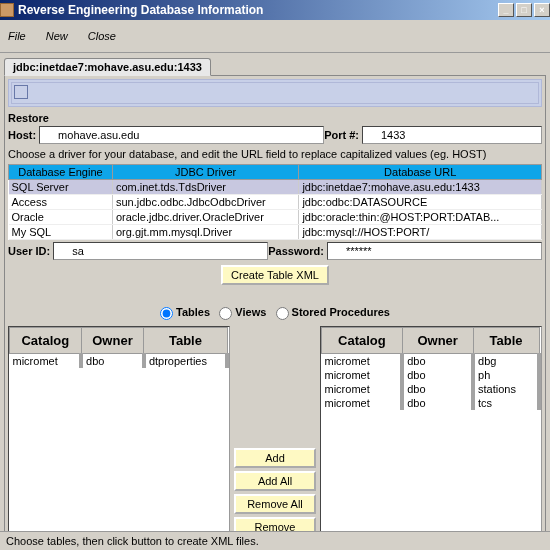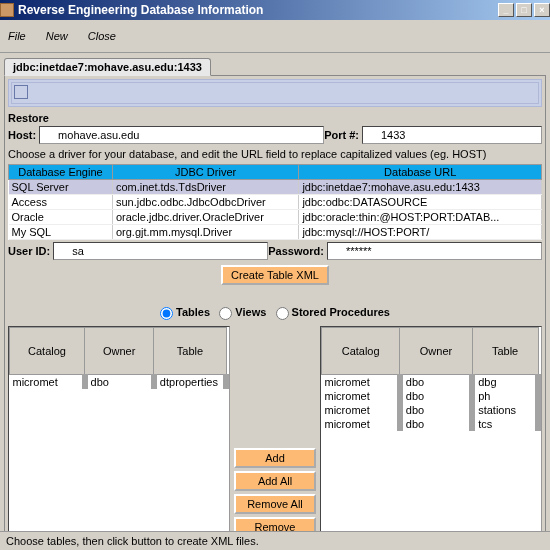--- a/index.html
+++ b/index.html
@@ -18,29 +18,29 @@
 .doc-icon { width: 14px; height: 14px; display: inline-block; background: #c8d0e8; border: 1px solid #6878a8; }
 .restore-lbl { font-weight: bold; padding: 2px 0; }
 .row { display: flex; align-items: center; margin-bottom: 2px; }
 .lbl { font-weight: bold; padding-right: 3px; white-space: nowrap; }
 .txt-in { border: 1px inset #999; background: #fff; padding: 1px 18px; height: 18px; font-size: 11px; flex: 1; }
 .helper { font-size: 11px; padding: 2px 0; }
 .drv-table { width: 100%; border-collapse: collapse; background: #fff; margin: 2px 0; }
 .drv-table th { background: #0ea5e9; border: 1px solid #999; font-weight: normal; padding: 1px; font-size: 11px; }
 .drv-table td { border-right: 1px solid #ccc; border-bottom: 1px solid #eee; padding: 1px 3px; font-size: 11px; }
 .drv-table tr.sel td { background: #c8c8e0; }
-.btn { background: #fdba74; border: 2px outset #fff; padding: 2px 8px; font-size: 11px; min-width: 80px; }
+.btn { background: #fef9c3; border: 2px outset #fff; padding: 2px 8px; font-size: 11px; min-width: 80px; }
 .center { text-align: center; }
 .radio-row { text-align: center; padding: 4px; font-weight: bold; margin-top: 14px; }
 .radio-row input { vertical-align: middle; }
 .transfer { display: flex; gap: 4px; margin-top: 2px; }
 .list-pane { flex: 1; border: 1px inset #999; background: #fff; height: 254px; overflow: auto; }
 .list-pane table { width: 100%; border-collapse: collapse; }
-.list-pane th { background: #d4d0c8; border: 1px solid #999; font-weight: normal; padding: 17px; font-size: 11px; position: sticky; top: 0; }
-.list-pane td { border-right: 6px solid #a3a3a3; padding: 1px 3px; font-size: 11px; }
+.list-pane th { background: #d4d0c8; border: 1px solid #999; font-weight: bold; padding: 5px; font-size: 13px; position: sticky; top: 0; }
+.list-pane td { border-right: 4px solid #a3a3a3; padding: 1px 3px; font-size: 11px; }
 .mid-col { display: flex; flex-direction: column; gap: 3px; justify-content: center; width: 82px; padding-top: 80px; }
 .mid-col .btn { min-width: 78px; }
 .status { position: absolute; bottom: 0; left: 0; right: 0; padding: 3px 6px; border-top: 1px solid #999; font-size: 11px; background: #d4d0c8; }
 </style>
 </head>
 <body>
 
 <div class="titlebar">
   <span class="titlebar-icon"></span>
   <span class="titlebar-text">Reverse Engineering Database Information</span>

